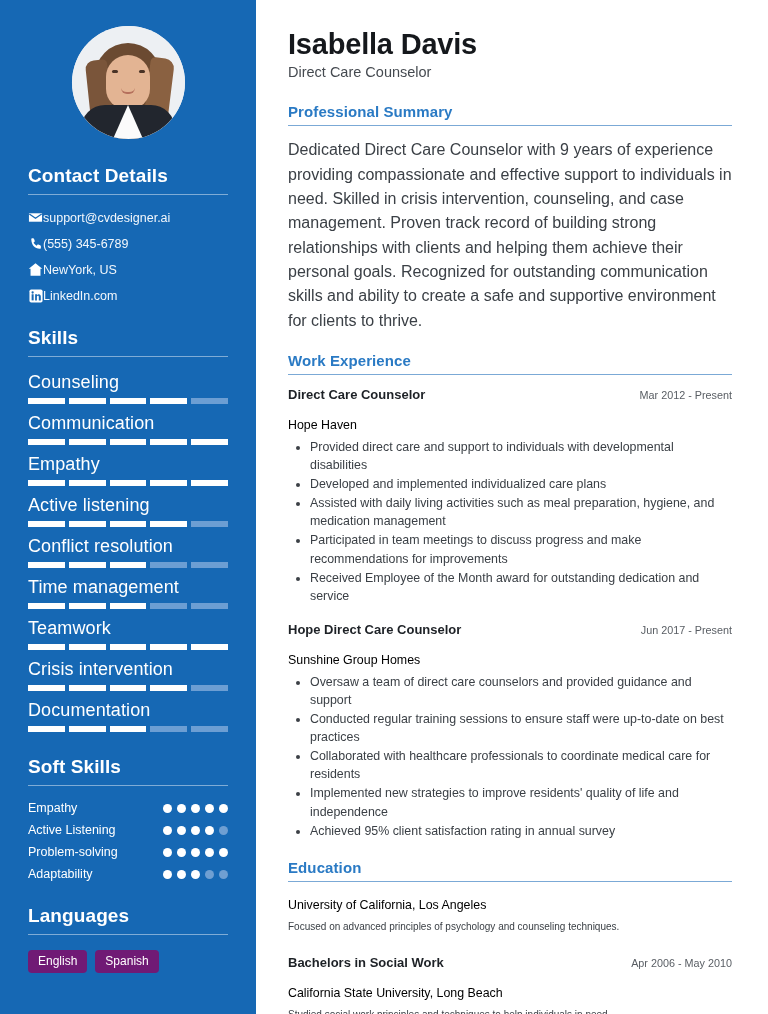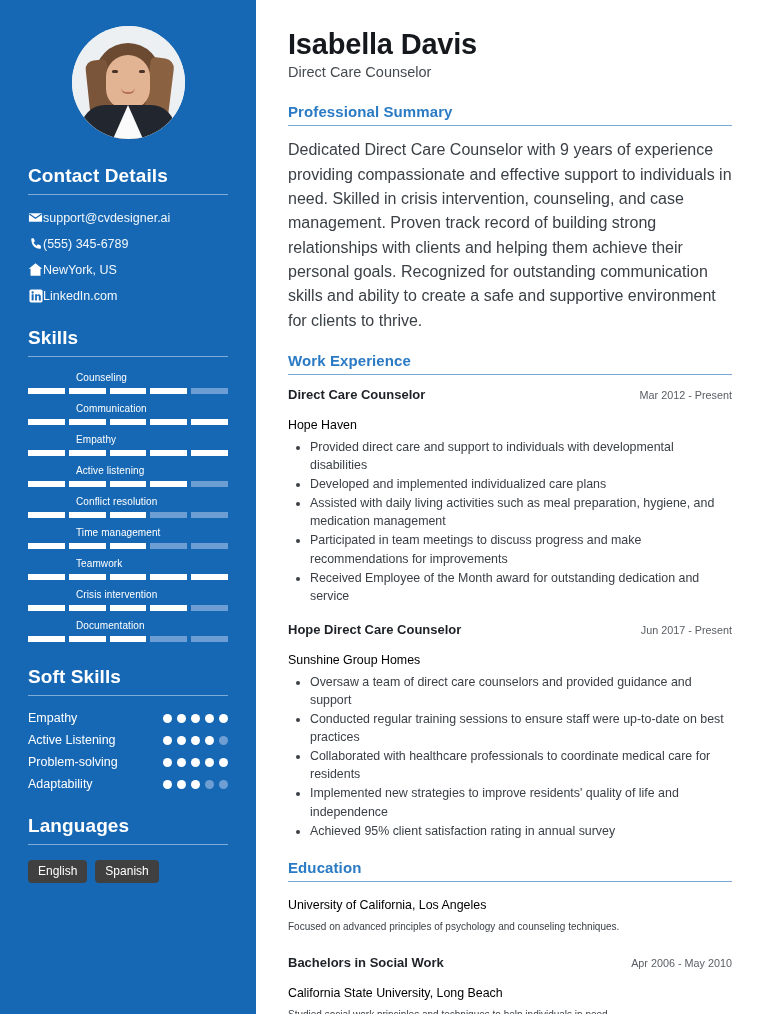--- a/index.html
+++ b/index.html
@@ -119,25 +119,24 @@
   .contact-row .ico {
     width: 15px; height: 15px;
     display: flex; align-items: center; justify-content: center;
     flex: 0 0 15px;
   }
   .contact-row .ico svg { display: block; }
 
   
   .skill { margin-bottom: 9px; }
   .skill-name {
-    font-size: 10px;
+    font-size: 18px;
     color: #ffffff;
     margin-bottom: 5px;
     letter-spacing: .1px;
-    margin-left: 48px;
   }
   .bar {
     display: flex;
     gap: 4px;
   }
   .seg {
     flex: 1 1 0;
     height: 6px;
     background: #6c9ed3;
   }
@@ -158,21 +157,21 @@
   .dot {
     width: 9px; height: 9px;
     border-radius: 50%;
     background: #6f9fd2;
   }
   .dot.on { background: #ffffff; }
 
   
   .lang-wrap { display: flex; gap: 8px; flex-wrap: wrap; }
   .lang {
-    background: #404040;
+    background: #701a75;
     color: #ffffff;
     font-size: 12px;
     padding: 4px 10px 5px;
     border-radius: 4px;
   }
 
   
   .main {
     flex: 1 1 auto;
     padding: 28px 36px 20px 32px;

